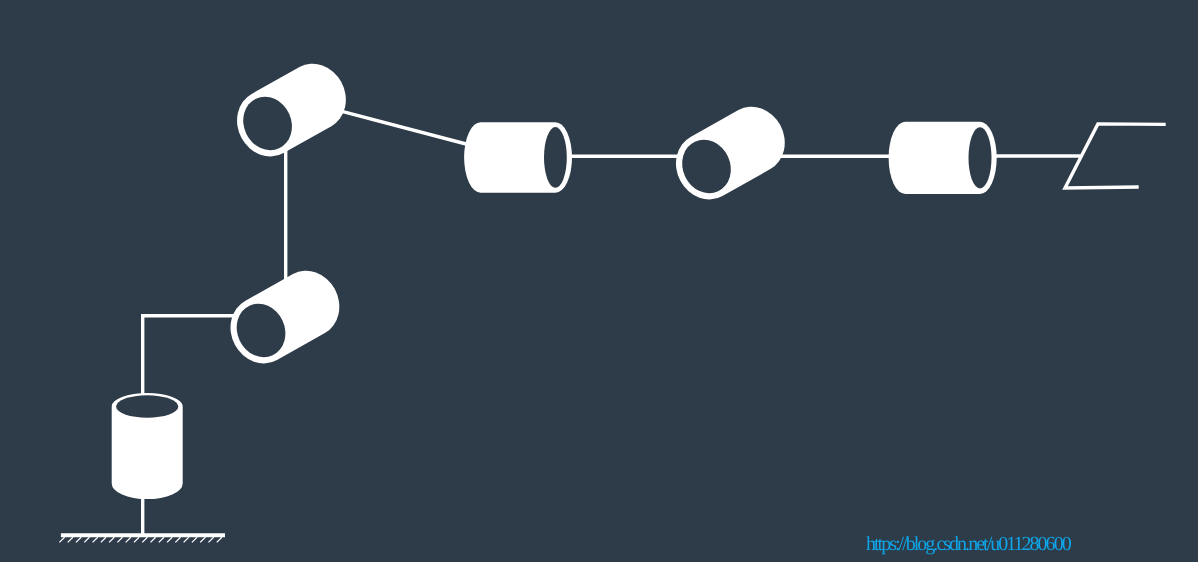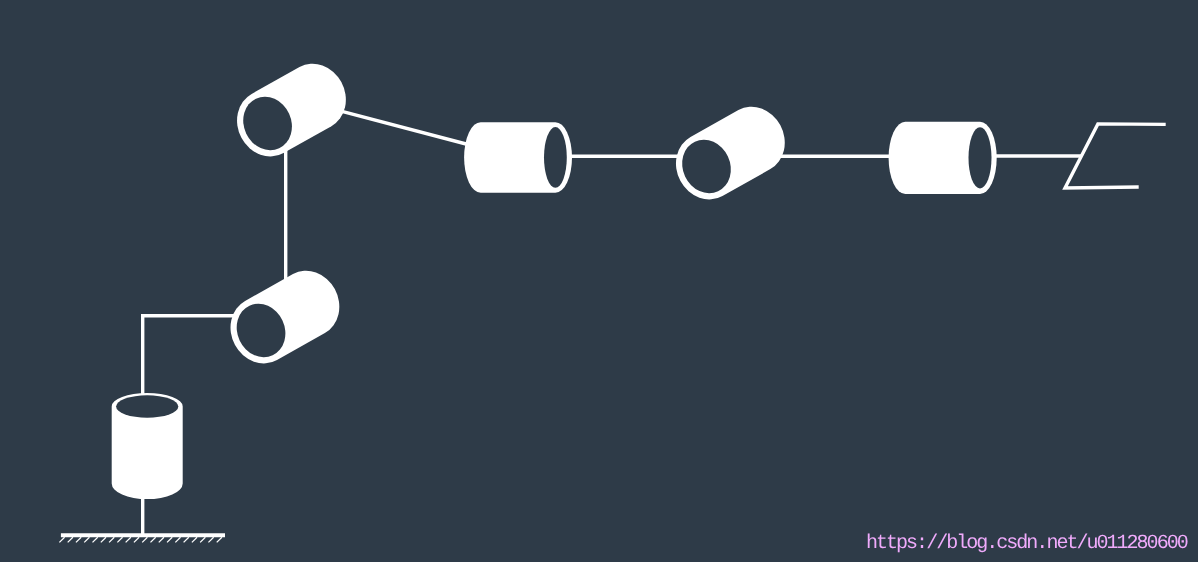--- a/index.html
+++ b/index.html
@@ -7,22 +7,22 @@
   #stage{position:relative;width:1198px;height:562px;background:#2e3b48;overflow:hidden;}
   #diagram{position:absolute;left:0;top:0;display:block;}
   .ink-line{stroke:#ffffff;fill:none;stroke-linecap:butt;}
   .link-line{stroke-width:3.4;}
   .ground-line{stroke-width:3.9;}
   .hatch-tick{stroke-width:1.25;}
   .gripper-outline{stroke-width:3.4;stroke-linejoin:miter;}
   .joint-body{fill:#ffffff;}
   .joint-face{fill:#2e3b48;}
   .watermark{position:absolute;left:866px;top:534px;
-    font-family:Liberation Mono, monospace;
-    font-size:20px;line-height:20px;letter-spacing:-1.98px;color:#f0abfc;
+    font-family:Liberation Serif, serif;
+    font-size:20px;line-height:20px;letter-spacing:-1.98px;color:#0ea5e9;
     white-space:nowrap;-webkit-font-smoothing:antialiased;
     text-rendering:geometricPrecision;transform:translateZ(0);}
 </style>
 </head>
 <body>
 
 <div id="stage">
   <svg id="diagram" width="1198" height="562" viewBox="0 0 1198 562">
 
     <g>

